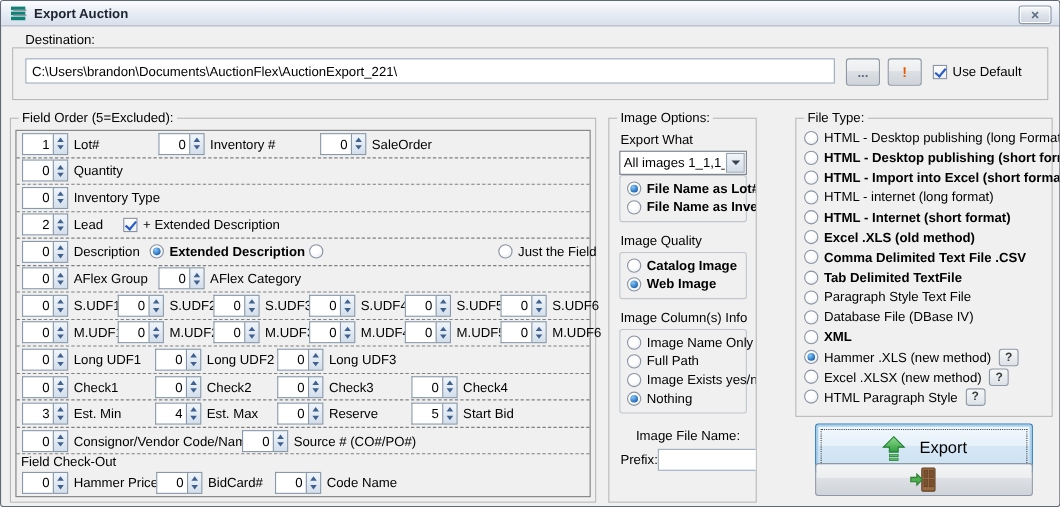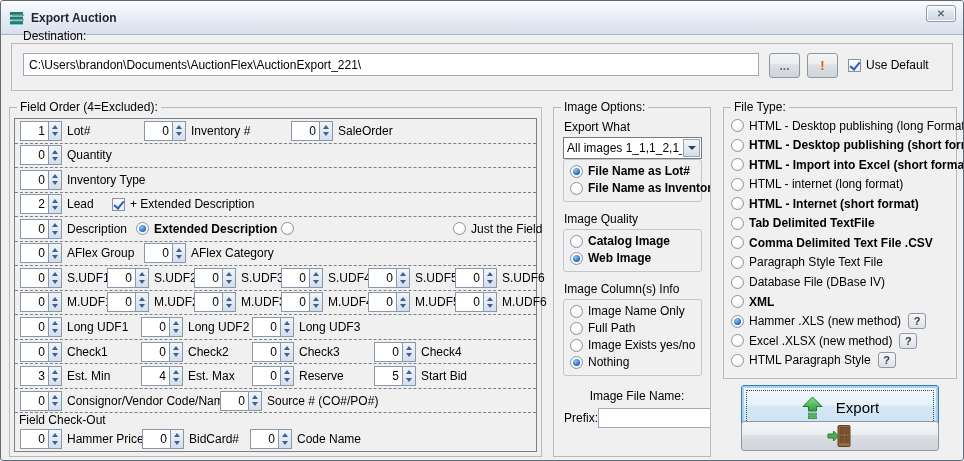--- a/index.html
+++ b/index.html
@@ -1,20 +1,20 @@
 <!DOCTYPE html>
 <html><head>
 <meta charset="utf-8">
 <style>
   * { box-sizing: border-box; }
   body { margin:0; background:#ffffff; font-family:"Liberation Sans", sans-serif; }
   .window{ position:relative; width:964px; height:461px; background:#f0f0f0;
     border:1px solid #5f6a76; border-radius:3px; overflow:hidden; font-size:12px; color:#000; }
   
-  .titlebar{ height:34px; display:flex; align-items:center; gap:6px; padding:0 8px;
+  .titlebar{ height:23px; display:flex; align-items:center; gap:6px; padding:0 8px;
     background:linear-gradient(180deg,#fbfcfe 0%,#e9eef6 45%,#d8e0ec 100%);
     border-bottom:1px solid #aab4c2;text-align:center; }
   .title{ font-weight:700; color:#1d2430; }
   .close-btn{ position:absolute; top:4px; right:7px; width:30px; height:17px;
     border:1px solid #8d99a7; border-radius:3px; color:#5d6e81; font-size:10px; font-weight:700;
     display:flex; align-items:center; justify-content:center;
     background:linear-gradient(#f8fafb,#dfe5ec 45%,#cdd5df); box-shadow:inset 0 0 0 1px #ffffff; cursor:default; }
   
   .btn{ border:1px solid #8e98a4; border-radius:3px;
     background:linear-gradient(180deg,#f4f5f6 0%,#ebedef 45%,#dde0e4 46%,#cfd4da 100%);
@@ -52,21 +52,21 @@
   
   .fo-group{ left:8px; top:106px; width:533px; height:350px; }
   .fo-panel{ position:absolute; left:4px; top:10px; right:4px; bottom:4px; border:1px solid #7f7f7f;
     display:flex; flex-direction:column; }
   .fo-row{ flex:1; display:flex; align-items:center; padding-left:5px; border-bottom:1px dashed #7f7f7f; min-height:0; }
   .fo-row.nob{ border-bottom:none; }
   .fo-sec-label{ flex:0 0 14px; display:flex; align-items:center; padding-left:4px; }
   .fo-item{ display:flex; align-items:center; flex-shrink:0; white-space:nowrap; }
   .opt{ display:inline-flex; align-items:center; }
   
-  .io-group-box{ left:552px; top:106px; width:158px; height:350px; }
+  .io-group-box{ left:552px; top:106px; width:135px; height:350px; }
   .io-inner{ position:absolute; inset:0; padding:2px 0; overflow:hidden; }
   .io-label{ margin:10px 0 3px 10px; white-space:nowrap; }
   .combo{ margin:0 8px 0 9px; height:22px; border:1px solid #737b84; background:#fff; display:flex; align-items:center; }
   .combo-text{ flex:1; padding-left:3px; white-space:nowrap; overflow:hidden; }
   .combo-btn{ width:17px; height:18px; margin:1px; border:1px solid #99a4b1;
     background:linear-gradient(#f2f6fa,#d3dde8); display:flex; align-items:center; justify-content:center; }
   .combo-btn i{ width:0; height:0; border-left:4px solid transparent; border-right:4px solid transparent;
     border-top:4px solid #37414d; }
   .io-group{ margin:0 8px 0 9px; border:1px solid #c0c6cc; border-radius:3px; padding:3px 4px 4px 4px; }
   .io-opt{ display:flex; align-items:center; padding:1px 0 2px 2px; }
@@ -118,21 +118,21 @@
   </div>
   <div class="btn alert-btn">
     <span>!</span>
   </div>
   <div class="usedefault">
     <span class="cb checked"></span>
     <span class="lbl">Use Default</span>
   </div>
 
   <div class="group fo-group">
-    <span class="caption">Field Order (4=Excluded):</span>
+    <span class="caption">Field Order (5=Excluded):</span>
     <div class="fo-panel">
         <div class="fo-row">
           <span class="fo-item" style="width: 124px;">
             <span class="spin">
               <input class="spin-num" value="1" style="">
               <span class="spin-btns">
                 <i class="tri up"></i>
                 <i class="tri dn"></i>
               </span>
             </span>
@@ -629,25 +629,29 @@
         <div class="ft-opt">
           <span class="radio"></span>
           <span class="lbl">HTML - internet (long format)</span>
         </div>
         <div class="ft-opt">
           <span class="radio"></span>
           <span class="lbl b">HTML - Internet (short format)</span>
         </div>
         <div class="ft-opt">
           <span class="radio"></span>
+          <span class="lbl b">Excel .XLS (old method)</span>
+        </div>
+        <div class="ft-opt">
+          <span class="radio"></span>
+          <span class="lbl b">Comma Delimited Text File  .CSV</span>
+        </div>
+        <div class="ft-opt">
+          <span class="radio"></span>
           <span class="lbl b">Tab Delimited TextFile</span>
-        </div>
-        <div class="ft-opt">
-          <span class="radio"></span>
-          <span class="lbl b">Comma Delimited Text File  .CSV</span>
         </div>
         <div class="ft-opt">
           <span class="radio"></span>
           <span class="lbl">Paragraph Style Text File</span>
         </div>
         <div class="ft-opt">
           <span class="radio"></span>
           <span class="lbl">Database File (DBase IV)</span>
         </div>
         <div class="ft-opt">

